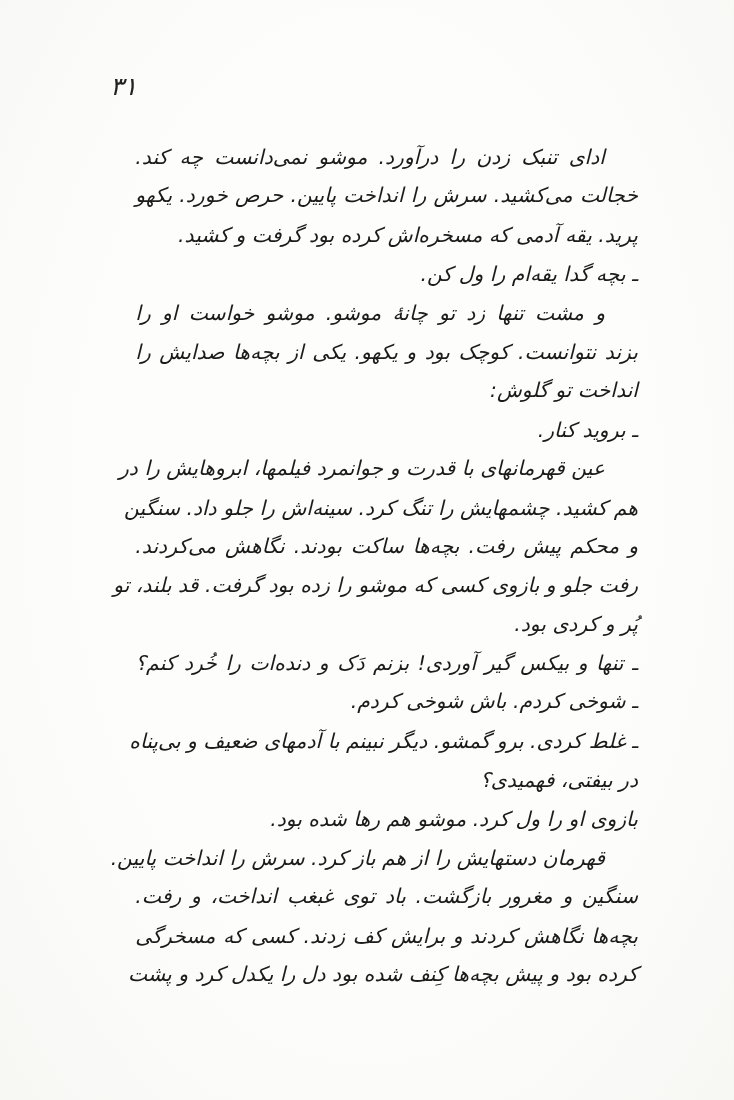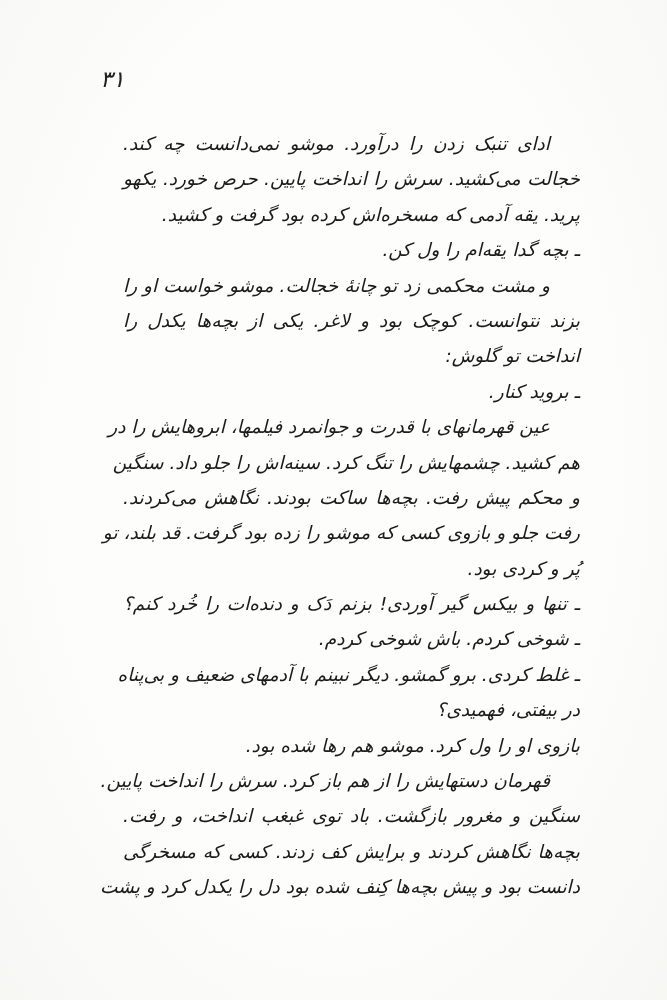--- a/index.html
+++ b/index.html
@@ -61,32 +61,32 @@
 <body>
 
 <div class="page">
   <span class="page-number">۳۱</span>
 
   <main class="text-block">
       <div class="line indent">ادای تنبک زدن را درآورد. موشو نمی‌دانست چه کند.</div>
       <div class="line">خجالت می‌کشید. سرش را انداخت پایین. حرص خورد. یکهو</div>
       <div class="line end">پرید. یقه آدمی که مسخره‌اش کرده بود گرفت و کشید.</div>
       <div class="line end">ـ بچه گدا یقه‌ام را ول کن.</div>
-      <div class="line indent">و مشت محکمی زد تو چانهٔ خجالت. موشو خواست او را</div>
-      <div class="line">بزند نتوانست. کوچک بود و لاغر. یکی از بچه‌ها یکدل را</div>
+      <div class="line indent">و مشت تنها زد تو چانهٔ موشو. موشو خواست او را</div>
+      <div class="line">بزند نتوانست. کوچک بود و یکهو. یکی از بچه‌ها صدایش را</div>
       <div class="line end">انداخت تو گلوش:</div>
       <div class="line end">ـ بروید کنار.</div>
       <div class="line indent">عین قهرمانهای با قدرت و جوانمرد فیلمها، ابروهایش را در</div>
       <div class="line">هم کشید. چشمهایش را تنگ کرد. سینه‌اش را جلو داد. سنگین</div>
       <div class="line">و محکم پیش رفت. بچه‌ها ساکت بودند. نگاهش می‌کردند.</div>
       <div class="line">رفت جلو و بازوی کسی که موشو را زده بود گرفت. قد بلند، تو</div>
       <div class="line end">پُر و کردی بود.</div>
       <div class="line">ـ تنها و بیکس گیر آوردی! بزنم دَک و دنده‌ات را خُرد کنم؟</div>
       <div class="line end">ـ شوخی کردم. باش شوخی کردم.</div>
       <div class="line">ـ غلط کردی. برو گمشو. دیگر نبینم با آدمهای ضعیف و بی‌پناه</div>
       <div class="line end">در بیفتی، فهمیدی؟</div>
       <div class="line end">بازوی او را ول کرد. موشو هم رها شده بود.</div>
       <div class="line indent">قهرمان دستهایش را از هم باز کرد. سرش را انداخت پایین.</div>
       <div class="line">سنگین و مغرور بازگشت. باد توی غبغب انداخت، و رفت.</div>
       <div class="line">بچه‌ها نگاهش کردند و برایش کف زدند. کسی که مسخرگی</div>
-      <div class="line">دانست بود و پیش بچه‌ها کِنف شده بود دل را یکدل کرد و پشت</div>
+      <div class="line">کرده بود و پیش بچه‌ها کِنف شده بود دل را یکدل کرد و پشت</div>
     </main>
 </div>
 
 </body></html>

